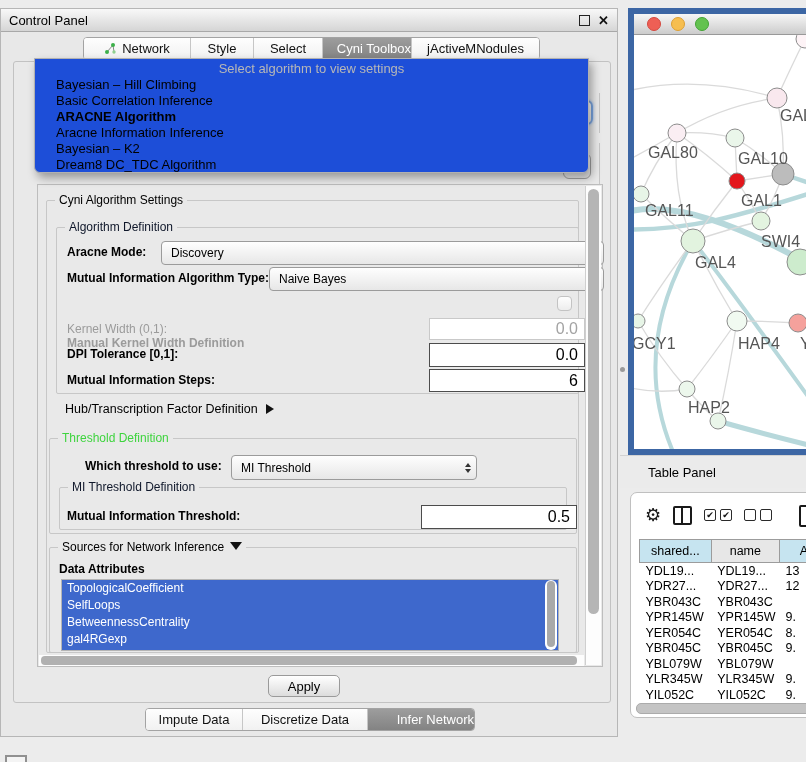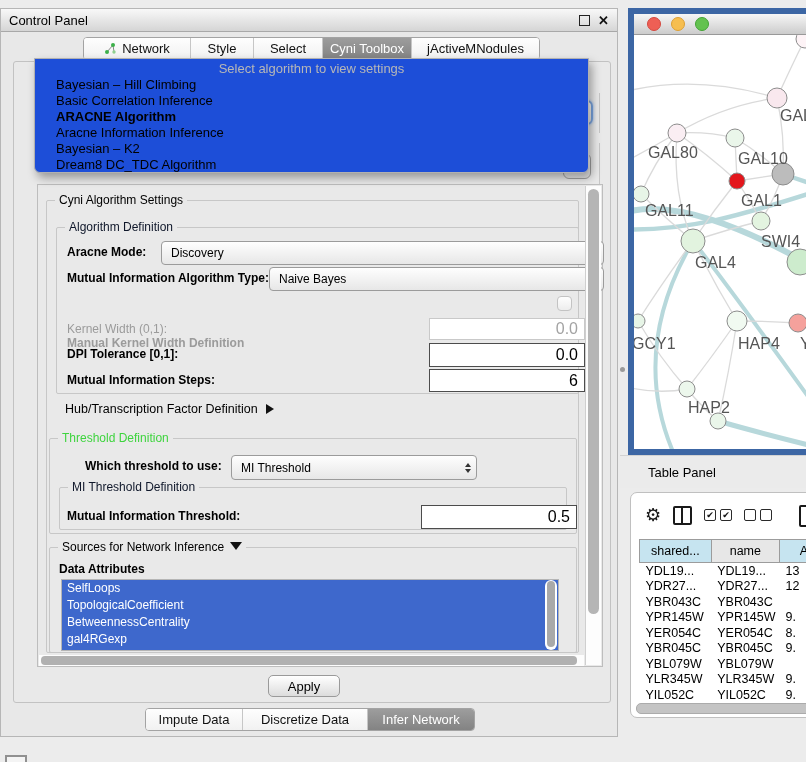--- a/index.html
+++ b/index.html
@@ -14,21 +14,21 @@
   #ctl-title{flex:1;}
   .win-btn{display:flex;align-items:center;justify-content:center;margin-left:8px;cursor:default;}
   #float-icon{width:9px;height:9px;border:1.5px solid #222;}
   #close-icon{font-size:13px;font-weight:bold;color:#111;line-height:1;}
 
   
   .seg-tabs{display:flex;height:23px;border:1px solid #a3a3a3;border-radius:4px;overflow:hidden;background:#fbfbfb;}
   .seg{display:flex;align-items:center;justify-content:center;font-size:13px;color:#111;
        border-right:1px solid #c6c6c6;background:linear-gradient(#fefefe,#f1f1f1);gap:5px;}
   .seg:last-child{border-right:none;}
-  .seg.selected{background:linear-gradient(#9d9d9d,#838383);color:#fff;}
+  .seg.selected{background:linear-gradient(#9d9d9d,#838383);color:#fff;justify-content:flex-end;}
 
   
   #content-panel{left:12px;top:52px;width:598px;height:642px;background:#e9e9e9;
     border:1px solid #c2c2c2;border-radius:3px;}
 
   
   .frag-line{background:#c6c6c6;}
   #frag-combo-blue{left:566px;top:91px;width:26px;height:25px;border:2px solid #79a5e2;border-radius:6px;
     background:linear-gradient(#fdfdfd,#e6e6e6);box-shadow:0 0 3px #8ab4ef;}
   #frag-combo-gray{left:562px;top:144px;width:28px;height:26px;border:1px solid #a2a2a2;border-radius:6px;
@@ -251,22 +251,22 @@
       <span>0.5</span>
     </div>
 
     <div class="abs group" style="left:48px;top:538px;width:528px;height:106px;">
       <span class="legend">
         <span>Sources for Network Inference</span><span class="tri-down"></span>
       </span>
     </div>
     <span class="lbl" style="left:58px;top:553px;">Data Attributes</span>
     <div class="abs" id="attr-list">
+        <div class="attr">TopologicalCoefficient</div>
         <div class="attr">SelfLoops</div>
-        <div class="attr">TopologicalCoefficient</div>
         <div class="attr">BetweennessCentrality</div>
         <div class="attr">gal4RGexp</div>
       </div>
     <div class="abs" id="attr-vscroll">
         <div class="thumb"></div>
       </div>
 
     <div class="abs" id="set-vscroll">
         <div class="thumb"></div>
       </div>

